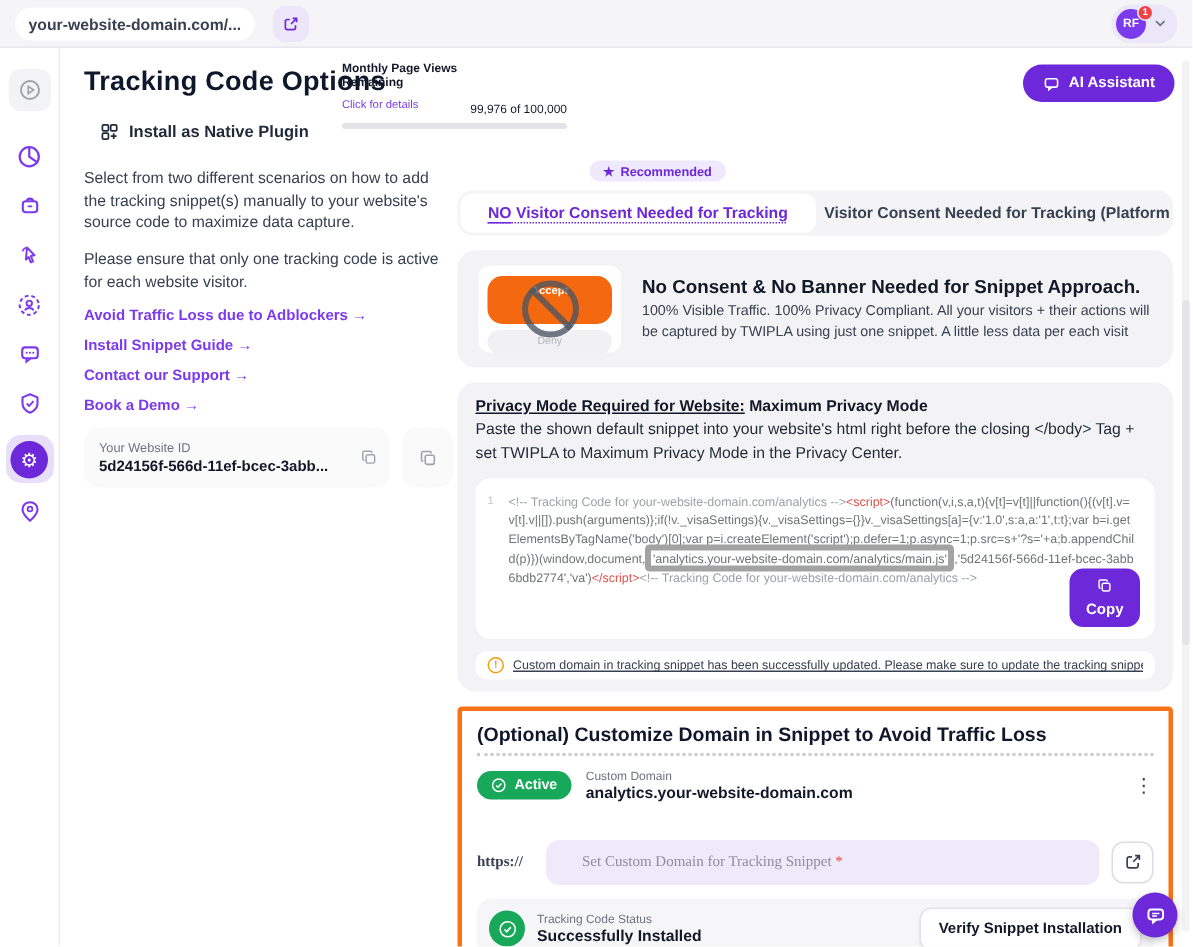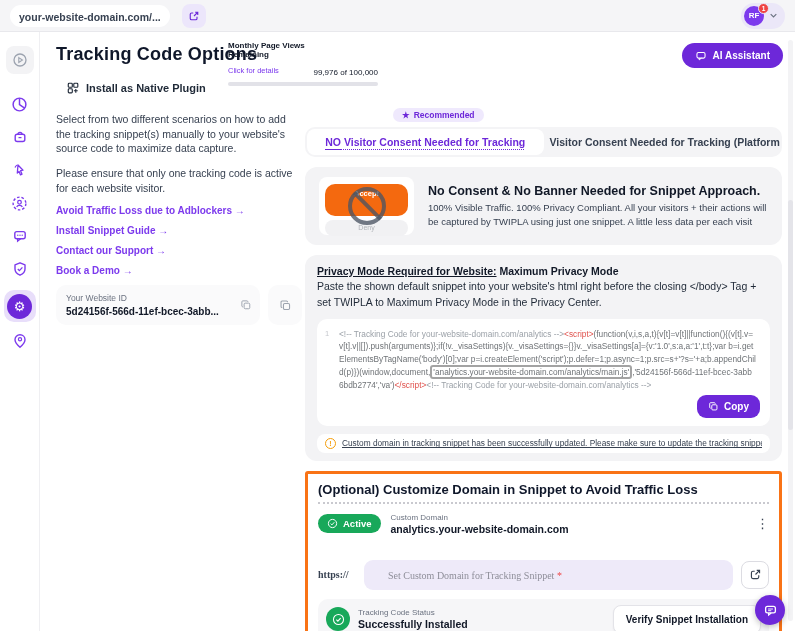--- a/index.html
+++ b/index.html
@@ -112,25 +112,25 @@
   .privacy-card { margin-top:10px; padding:10px 12px 8px; }
   .privacy-head { font-size:10.5px; font-weight:700; color:#111827; }
   .privacy-head .u { text-decoration:underline; }
   .privacy-body { font-size:10.5px; color:#1f2937; margin-top:2px; line-height:1.5; }
   .code-card { margin-top:8px; background:#fff; border-radius:10px;
     padding:9px 14px 34px 22px; position:relative; min-height:104px; }
   .line-no { position:absolute; left:8px; top:10px; font-size:7.5px; color:#c5c7cd; }
   .code { font-size:8.3px; line-height:1.55; color:#6f7377; word-break:break-all; }
   .seg-comment { color:#9ba1a8; }
   .seg-tag { color:#e0524d; }
-  .seg-highlight { border:2px solid #a3a3a3; border-radius:3px; padding:0 1px;margin-top:14px; }
+  .seg-highlight { border:4px solid #a3a3a3; border-radius:3px; padding:0 1px;margin-top:14px; }
   .copy-btn { position:absolute; right:10px; bottom:8px; background:#6d28d9;
     color:#fff; border:none; border-radius:9px; font-size:10px; font-weight:700;
     padding:6px 11px; display:flex; align-items:center; gap:5px; cursor:pointer;
-    font-family:inherit; }
+    font-family:inherit;flex-direction:column; }
   .notice { margin-top:8px; background:#fff; border-radius:8px; padding:4px 8px;
     display:flex; gap:6px; align-items:center; }
   .warn-icon { width:11px; height:11px; border:1.2px solid #f59e0b; border-radius:50%;
     color:#f59e0b; font-size:7px; font-weight:700; display:flex; align-items:center;
     justify-content:center; flex:none; }
   .notice-text { font-size:8.3px; color:#374151; text-decoration:underline;
     white-space:nowrap; overflow:hidden; }
 
   .optional-section { margin-top:10px; border:3px solid #f97316; border-radius:3px;
     padding:8px 10px 10px; }

